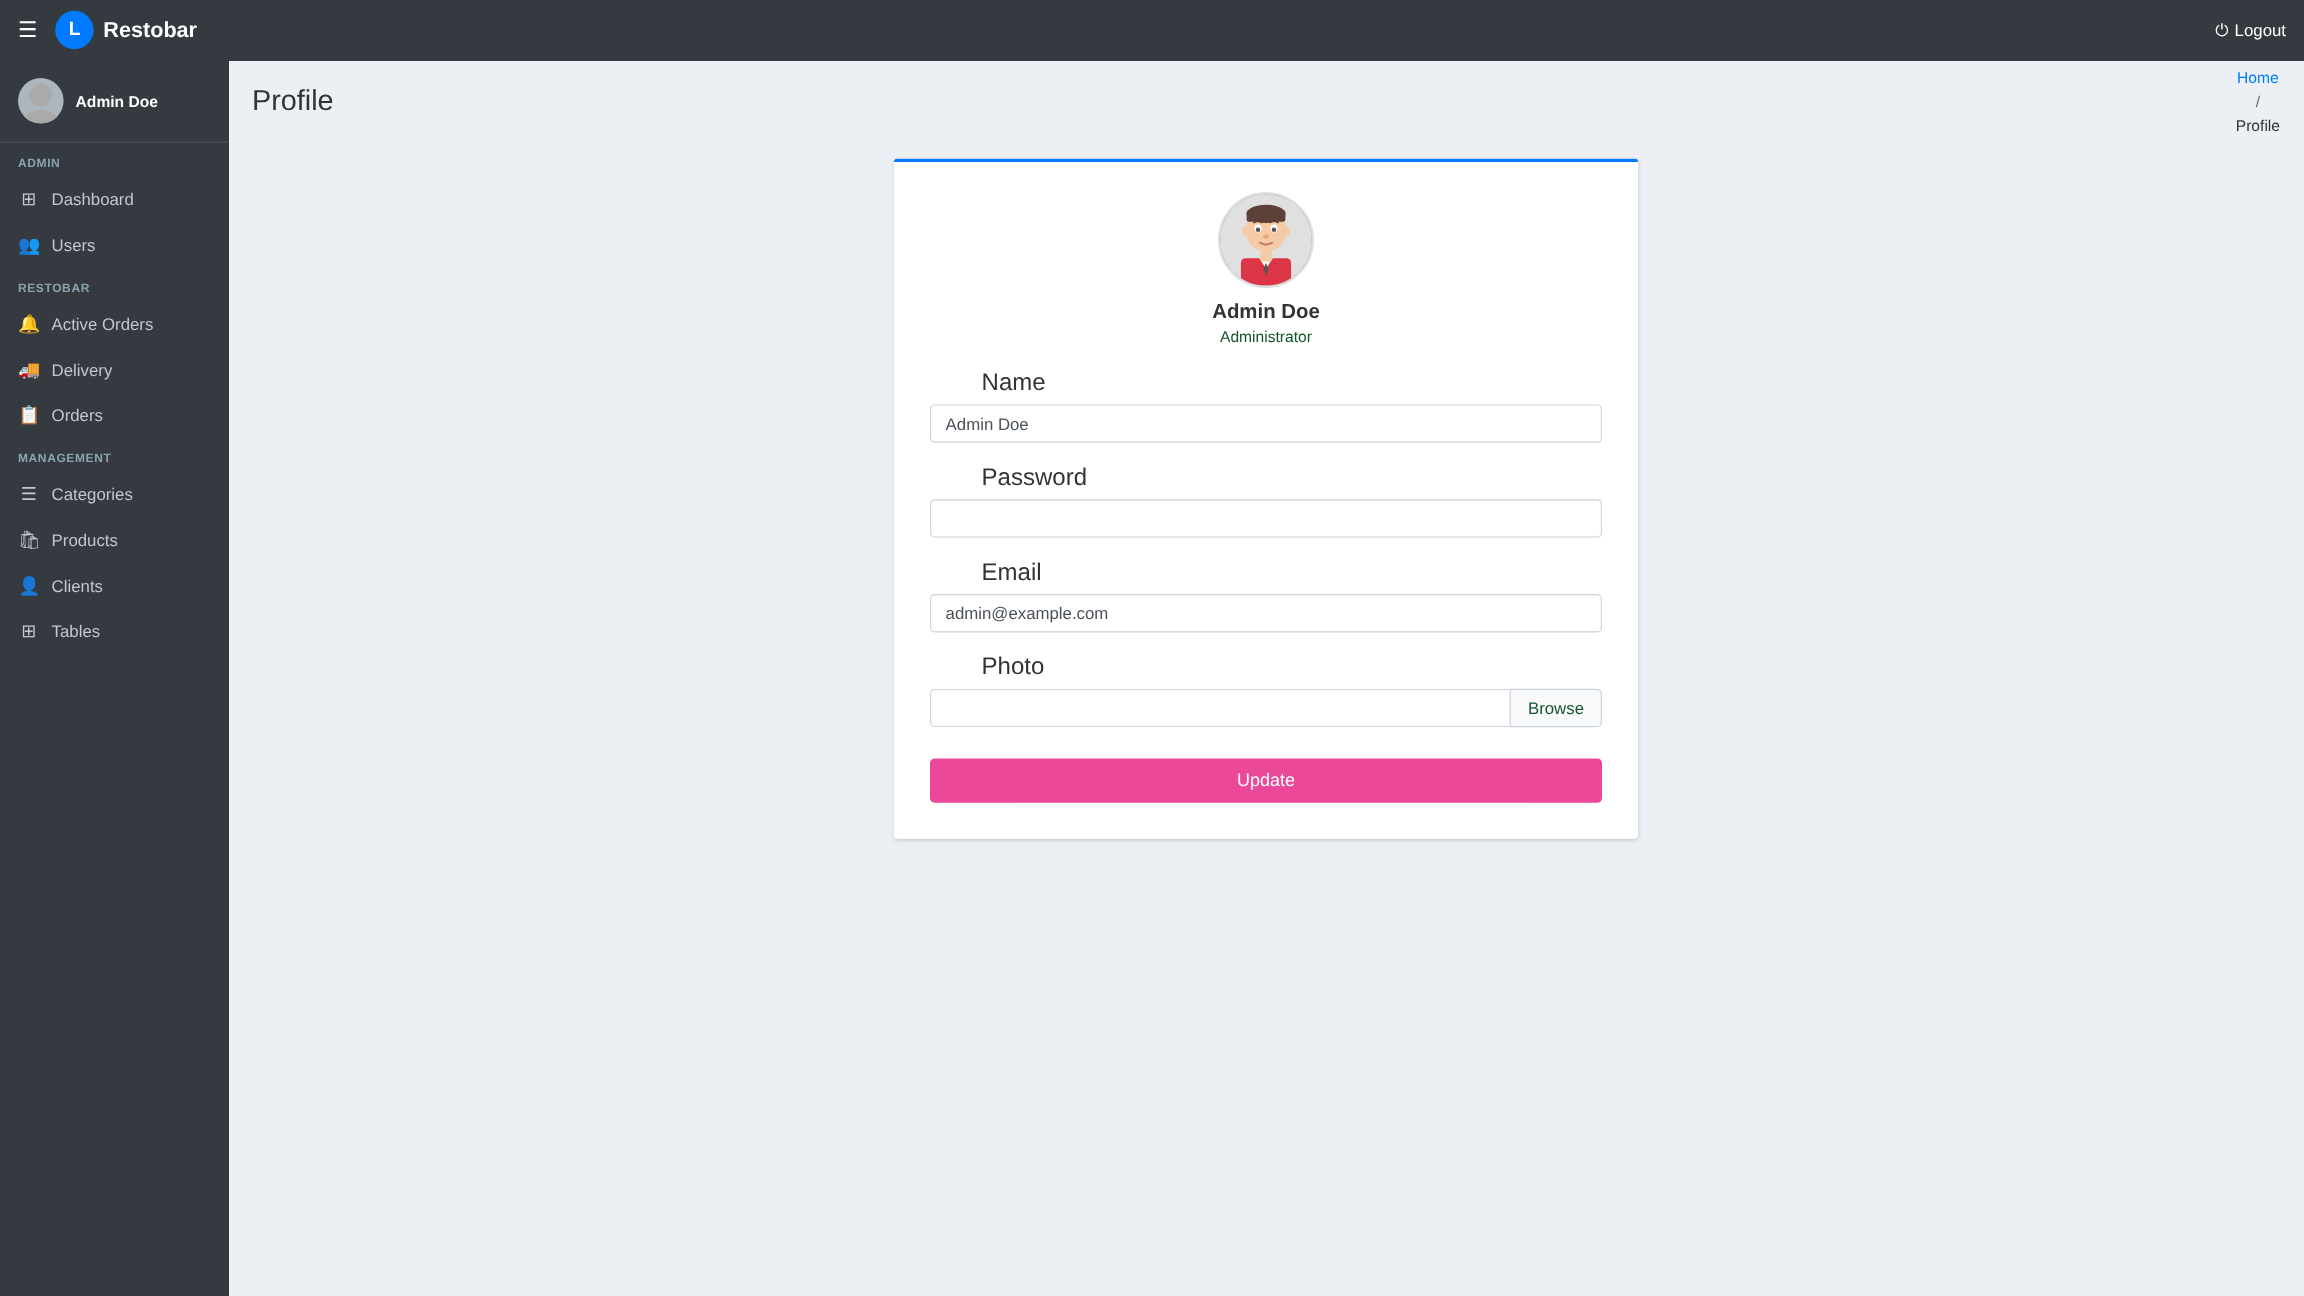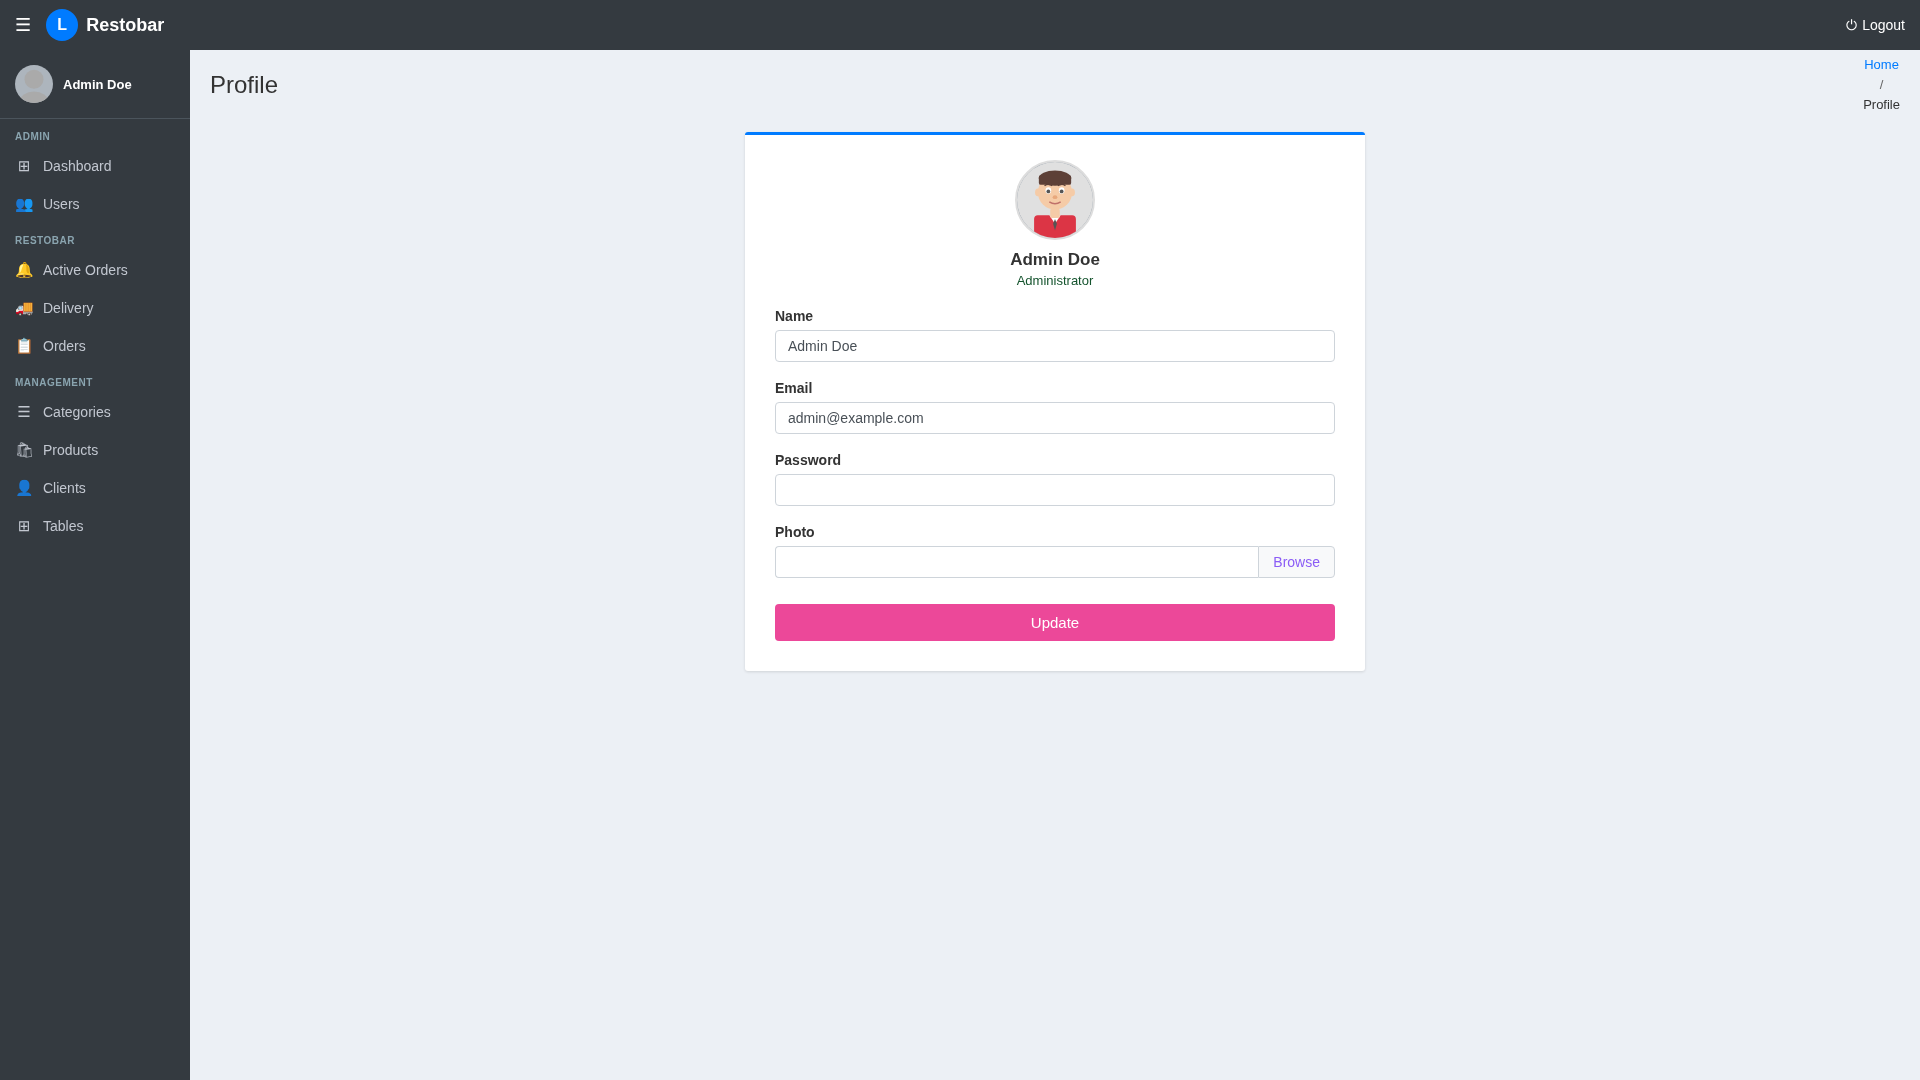--- a/index.html
+++ b/index.html
@@ -68,35 +68,35 @@
     .profile-avatar-section { text-align: center; margin-bottom: 20px; }
     .profile-avatar {
       width: 80px; height: 80px; border-radius: 50%; background: #adb5bd;
       margin: 0 auto 10px; overflow: hidden; display: flex; align-items: center; justify-content: center;
       border: 2px solid #ddd;
     }
     .profile-name { font-size: 17px; font-weight: 600; color: #333; margin-bottom: 3px; }
     .profile-role { font-size: 13px; color: #14532d; }
 
     .form-group { margin-bottom: 18px; }
-    .form-label { display: block; font-size: 14px; font-weight: 700; color: #333; margin-bottom: 6px; }
+    .form-label { display: block; font-size: 20px; font-weight: 400; color: #333; margin-bottom: 6px; margin-left: 43px; }
     .form-control {
       width: 100%; padding: 7px 12px; border: 1px solid #ced4da; border-radius: 4px;
       font-size: 14px; color: #495057; background: #fff; outline: none;
     }
 
     .file-input-wrapper { display: flex; gap: 0; }
     .file-input-text {
       flex: 1; padding: 7px 12px; border: 1px solid #ced4da; border-right: none;
       border-radius: 4px 0 0 4px; font-size: 14px; color: #495057; background: #fff;
       outline: none;
     }
     .browse-btn {
       padding: 7px 14px; background: #f8f9fa; border: 1px solid #ced4da;
-      border-radius: 0 4px 4px 0; font-size: 14px; color: #8b5cf6; cursor: pointer;
+      border-radius: 0 4px 4px 0; font-size: 14px; color: #14532d; cursor: pointer;
     }
 
     .update-btn {
       width: 100%; padding: 10px; background: #ec4899; border: none; border-radius: 4px;
       color: #fff; font-size: 15px; font-weight: 500; cursor: pointer; margin-top: 8px;
     }
   </style>
 </head>
 <body>
 
@@ -227,27 +227,27 @@
         <div class="profile-role">Administrator</div>
       </div>
 
       
       <div class="form-group">
         <label class="form-label">Name</label>
         <input class="form-control" type="text" value="Admin Doe" style="">
       </div>
 
       <div class="form-group">
+        <label class="form-label">Password</label>
+        <input class="form-control" type="password" style="">
+      </div>
+
+      <div class="form-group">
         <label class="form-label">Email</label>
         <input class="form-control" type="email" value="admin@example.com" style="">
-      </div>
-
-      <div class="form-group">
-        <label class="form-label">Password</label>
-        <input class="form-control" type="password" style="">
       </div>
 
 
       <div class="form-group">
         <label class="form-label">Photo</label>
         <div class="file-input-wrapper">
           <input class="file-input-text" type="text" readonly="" style="">
           <button class="browse-btn">Browse</button>
         </div>
       </div>

